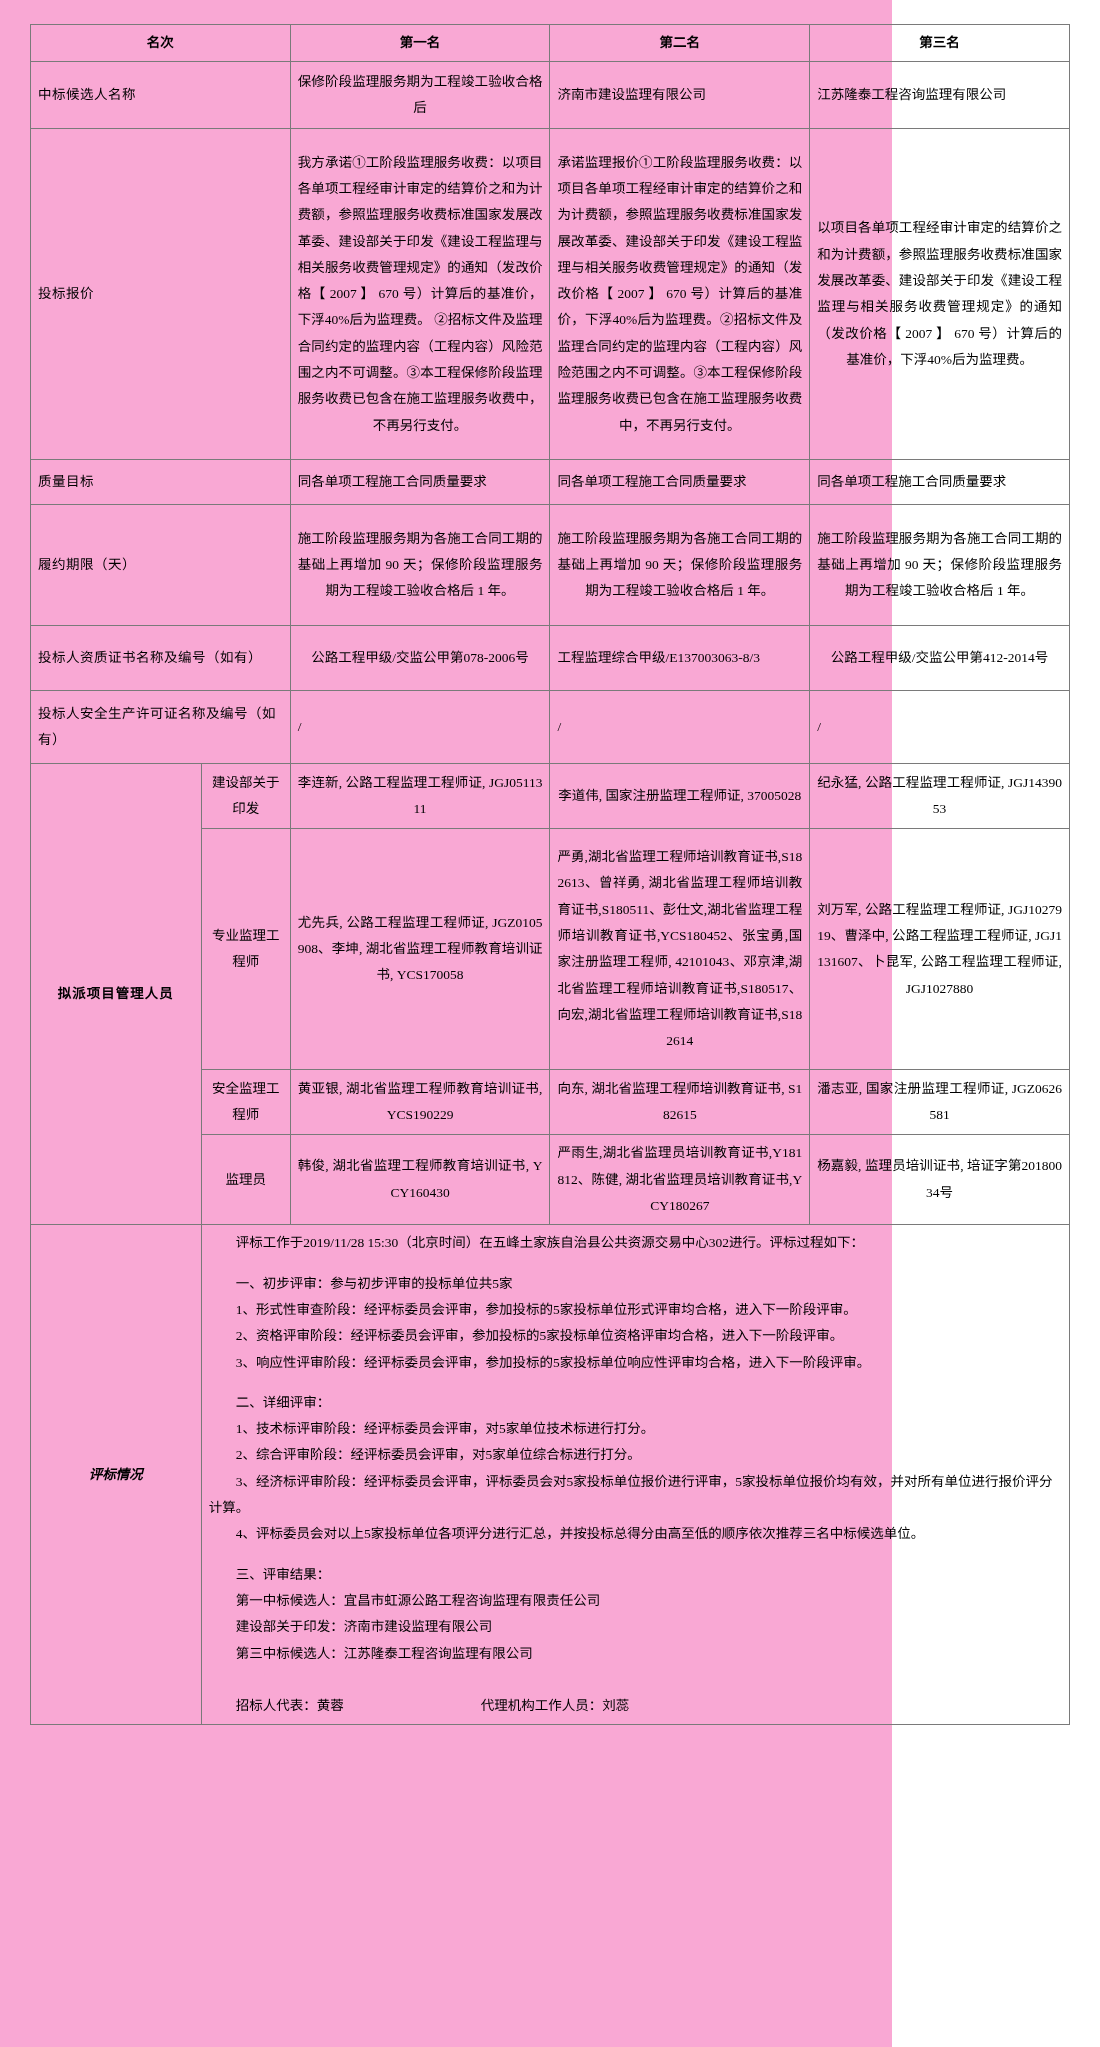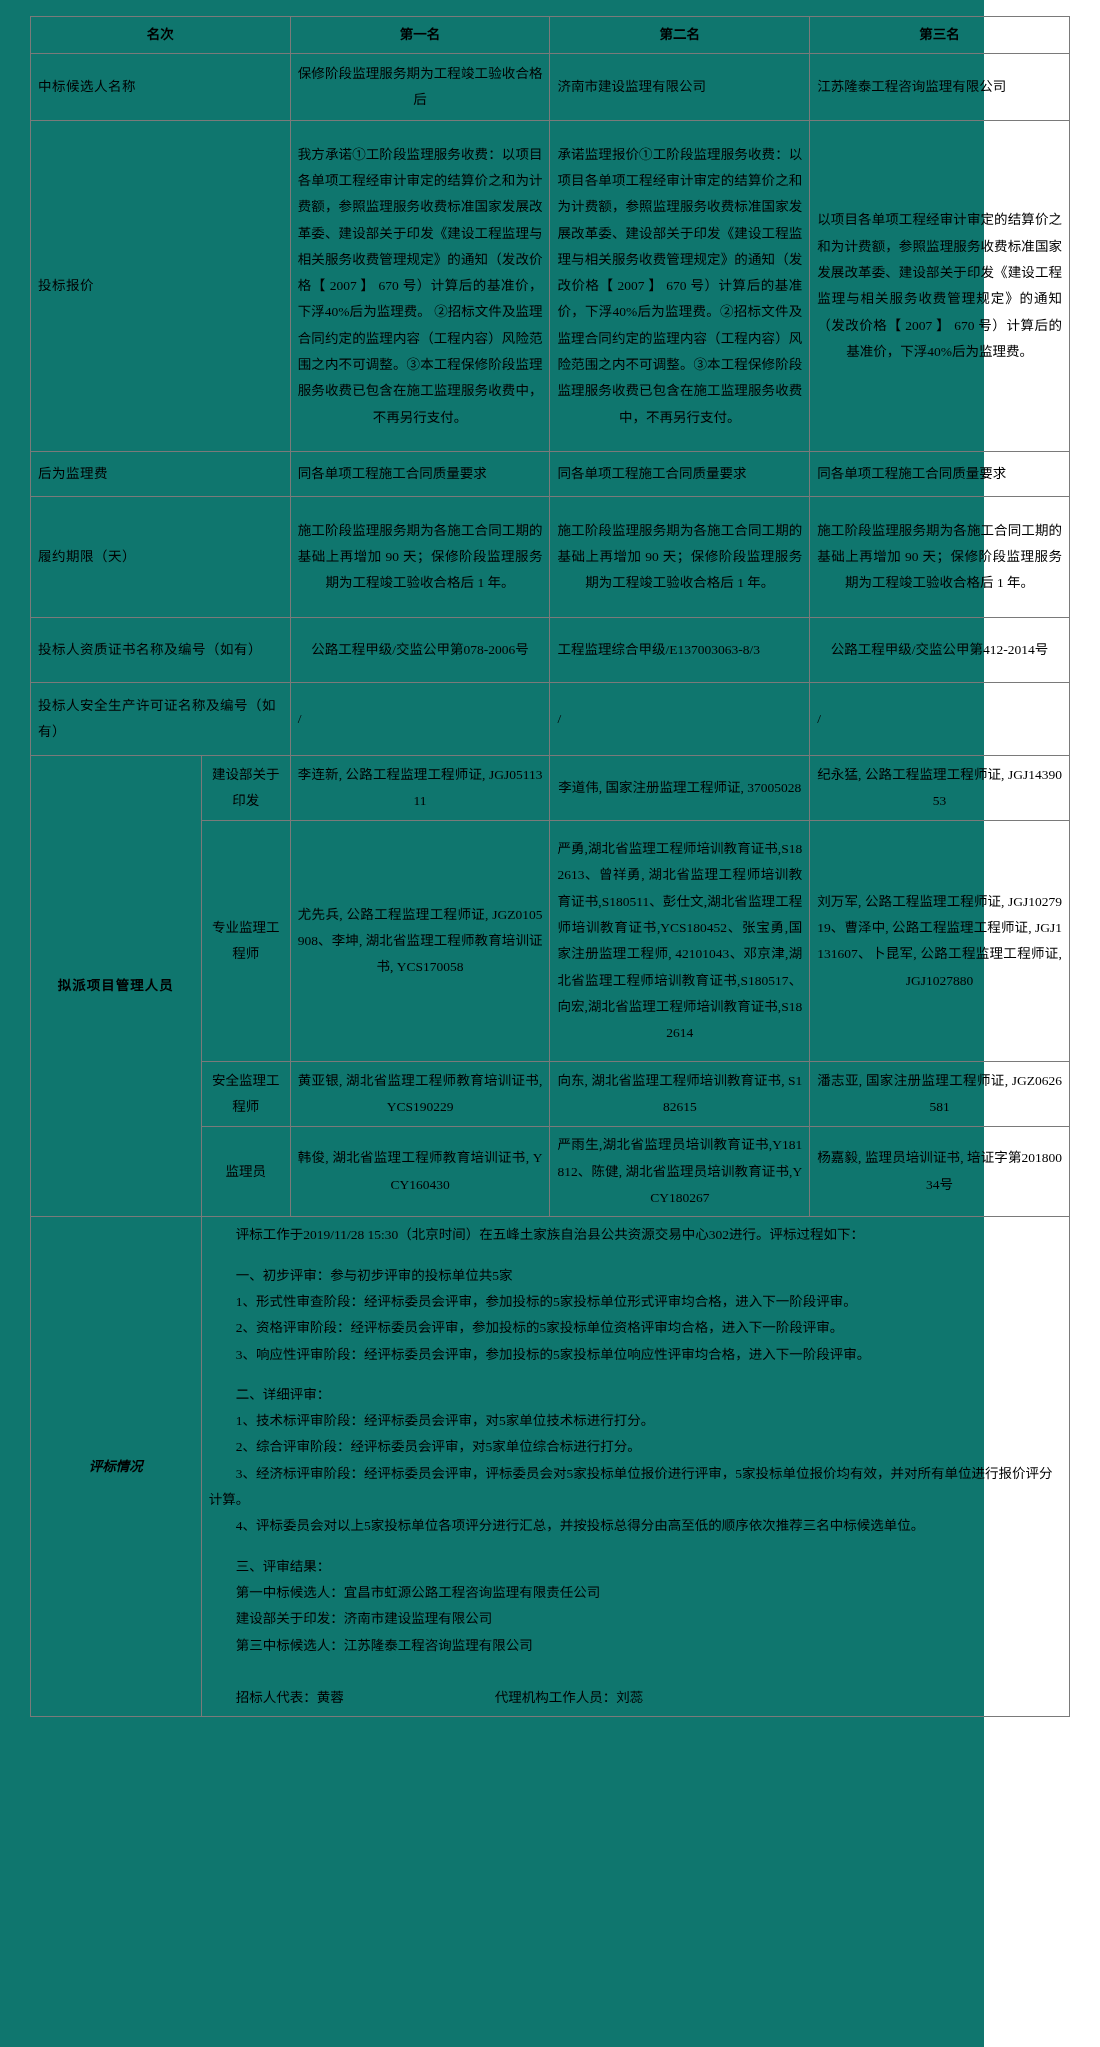--- a/index.html
+++ b/index.html
@@ -7,25 +7,25 @@
     padding: 0;
     background: #ffffff;
   }
   body {
     width: 1100px;
     font-family: "Liberation Serif", "DejaVu Serif", serif;
     color: #000000;
     -webkit-font-smoothing: none;
   }
   .page {
-    width: 984px;
+    width: 892px;
     min-height: 2047px;
     box-sizing: border-box;
-    padding: 16px 30px 10px 30px;
-    background: #0f766e;
+    padding: 24px 30px 10px 30px;
+    background: #f9a8d4;
   }
   table.bid-table {
     width: 1040px;
     border-collapse: collapse;
     table-layout: fixed;
     border: 1.5px solid #6b6b6b;
   }
   table.bid-table td {
     border: 1px solid #7a7a7a;
     padding: 5px 7px;
@@ -83,21 +83,21 @@
   .eval-body p {
     margin: 0;
     text-indent: 2em;
   }
   .eval-body p.blank {
     height: 14px;
     margin: 0;
   }
   .sign-row {
     display: flex;
-    gap: 16px;
+    gap: 2px;
     margin-top: 26px;
     text-indent: 0;
   }
   .sign-row .s1 { width: 270px; text-indent: 2em; }
   .sign-row .s2 { flex: 1; }
   .eval-label-cell {
     text-align: center;
     font-weight: bold;
     font-size: 14px;
     vertical-align: middle;
@@ -134,21 +134,21 @@
       </tr>
 
       <tr>
         <td class="rowlabel" colspan="2">投标报价</td>
         <td class="cell-just tall">我方承诺①工阶段监理服务收费：以项目各单项工程经审计审定的结算价之和为计费额，参照监理服务收费标准国家发展改革委、建设部关于印发《建设工程监理与相关服务收费管理规定》的通知（发改价格【 2007 】 670 号）计算后的基准价，下浮40%后为监理费。 ②招标文件及监理合同约定的监理内容（工程内容）风险范围之内不可调整。③本工程保修阶段监理服务收费已包含在施工监理服务收费中，不再另行支付。</td>
         <td class="cell-just tall">承诺监理报价①工阶段监理服务收费：以项目各单项工程经审计审定的结算价之和为计费额，参照监理服务收费标准国家发展改革委、建设部关于印发《建设工程监理与相关服务收费管理规定》的通知（发改价格【 2007 】 670 号）计算后的基准价，下浮40%后为监理费。②招标文件及监理合同约定的监理内容（工程内容）风险范围之内不可调整。③本工程保修阶段监理服务收费已包含在施工监理服务收费中，不再另行支付。</td>
         <td class="cell-just tall">以项目各单项工程经审计审定的结算价之和为计费额，参照监理服务收费标准国家发展改革委、建设部关于印发《建设工程监理与相关服务收费管理规定》的通知（发改价格【 2007 】 670 号）计算后的基准价，下浮40%后为监理费。</td>
       </tr>
 
       <tr>
-        <td class="rowlabel" colspan="2">后为监理费</td>
+        <td class="rowlabel" colspan="2">质量目标</td>
         <td class="cell-center" style="height:34px">同各单项工程施工合同质量要求</td>
         <td class="cell-center">同各单项工程施工合同质量要求</td>
         <td class="cell-center">同各单项工程施工合同质量要求</td>
       </tr>
 
       <tr>
         <td class="rowlabel" colspan="2">履约期限（天）</td>
         <td class="cell-just" style="height:110px">施工阶段监理服务期为各施工合同工期的基础上再增加 90 天；保修阶段监理服务期为工程竣工验收合格后 1 年。</td>
         <td class="cell-just">施工阶段监理服务期为各施工合同工期的基础上再增加 90 天；保修阶段监理服务期为工程竣工验收合格后 1 年。</td>
         <td class="cell-just">施工阶段监理服务期为各施工合同工期的基础上再增加 90 天；保修阶段监理服务期为工程竣工验收合格后 1 年。</td>

